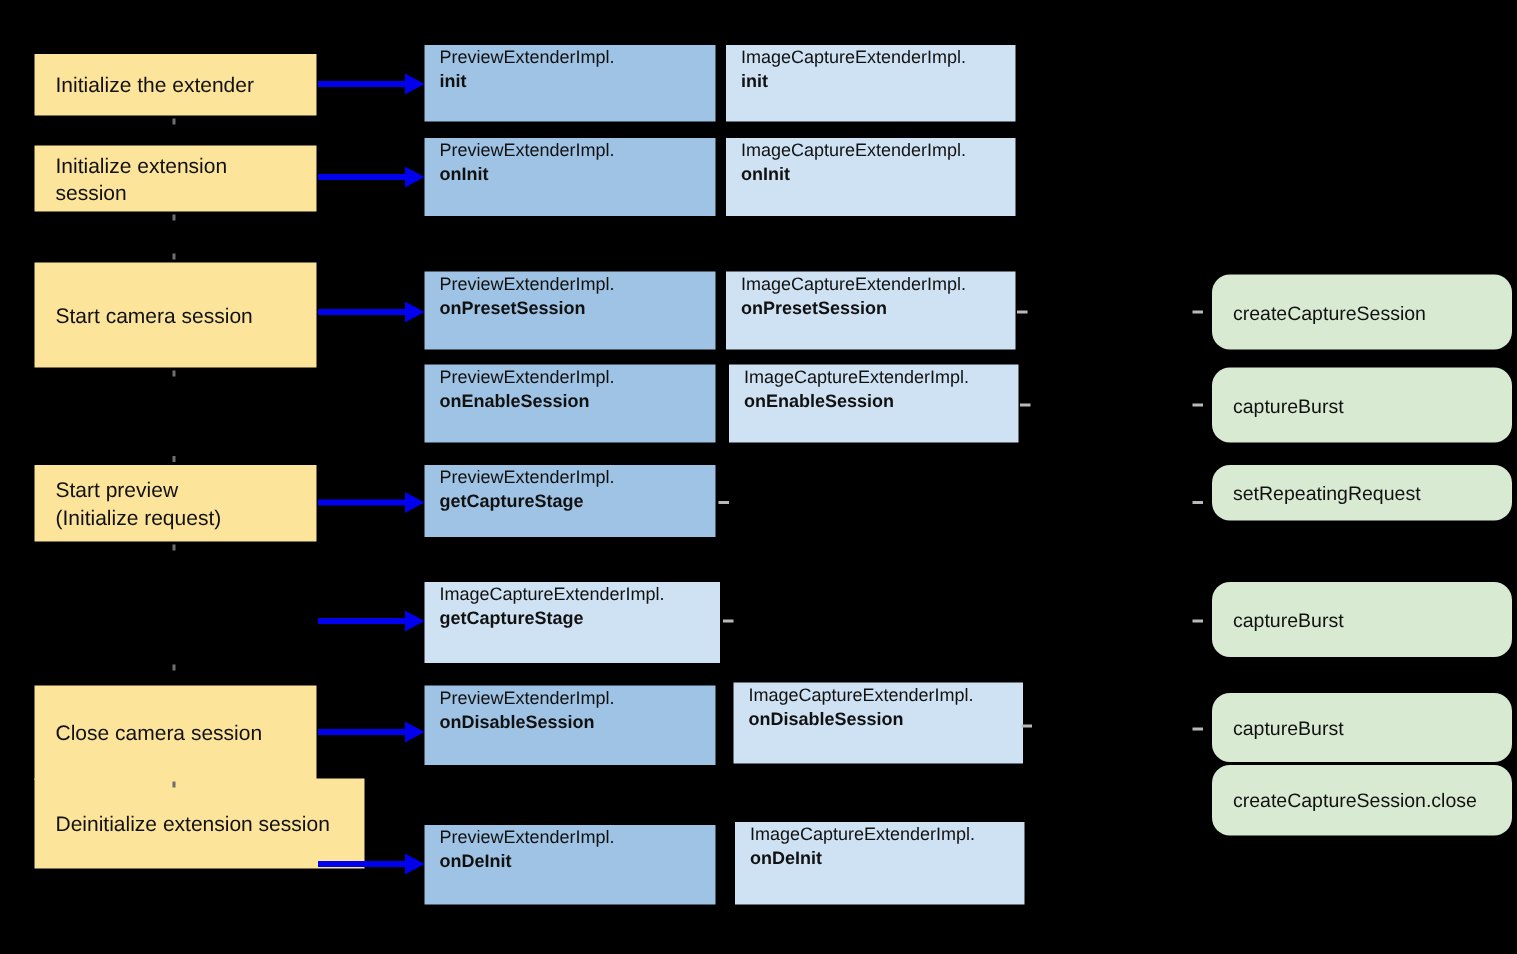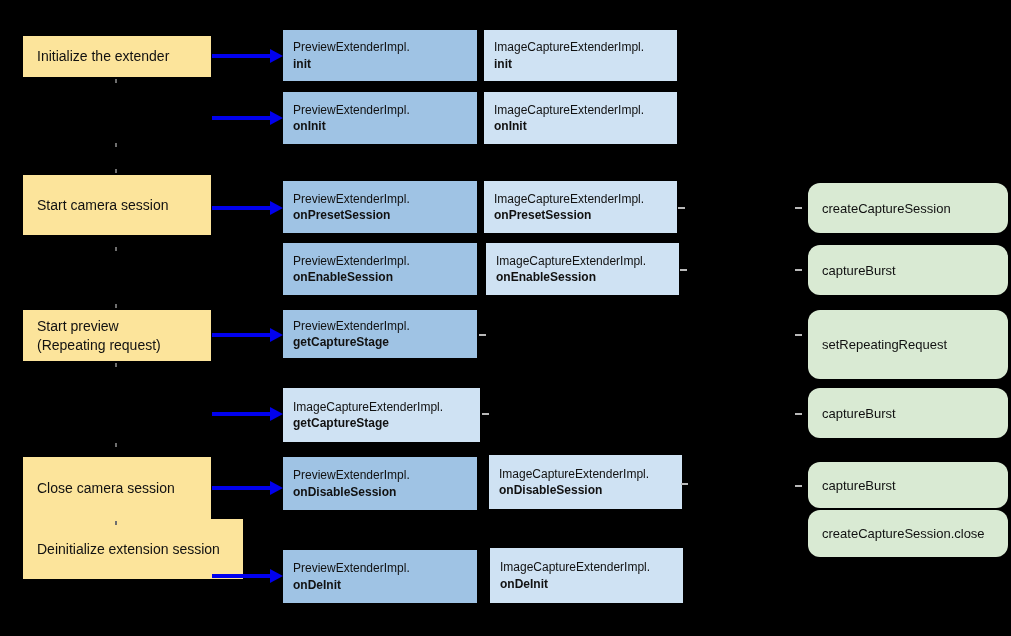--- a/index.html
+++ b/index.html
@@ -18,21 +18,21 @@
     display: flex;
     align-items: center;
     padding: 0 12px 0 14px;
     font-size: 14px;
     line-height: 1.3;
     white-space: pre-line;
   }
   .impl {
     display: flex;
     flex-direction: column;
-    justify-content: center;
+    justify-content: flex-start;
     padding: 0 8px 0 10px;
     font-size: 12px;
     line-height: 1.35;
   }
   .impl .method { font-weight: bold; }
   .preview { background: var(--preview_bg, #9FC3E4); }
   .imagecap { background: var(--image_capture_bg, #CFE2F3); }
   .api {
     background: var(--api_bg, #D9EAD3);
     display: flex;
@@ -68,23 +68,24 @@
     height: 4px;
     background: #6e6e6e;
   }
 </style>
 </head>
 <body>
 
 <div class="canvas">
 
   <div class="box step" style="left:23px;top:36px;width:188px;height:41px">Initialize the extender</div>
-  <div class="box step" style="left:23px;top:175px;width:188px;height:60px">Start camera session</div>
+  <div class="box step" style="left:23px;top:97px;width:188px;height:44px">Initialize extension session</div>
+  <div class="box step" style="left:23px;top:175px;width:188px;height:70px">Start camera session</div>
   <div class="box step" style="left:23px;top:310px;width:188px;height:51px">Start preview
-(Repeating request)</div>
+(Initialize request)</div>
   <div class="box step" style="left:23px;top:457px;width:188px;height:63px">Close camera session</div>
   <div class="box step" style="left:23px;top:519px;width:220px;height:60px">Deinitialize extension session</div>
 
   <div class="arrow" style="left:212px;top:54px;width:58px"></div>
   <div class="arrow" style="left:212px;top:116px;width:58px"></div>
   <div class="arrow" style="left:212px;top:206px;width:58px"></div>
   <div class="arrow" style="left:212px;top:333px;width:58px"></div>
   <div class="arrow" style="left:212px;top:412px;width:58px"></div>
   <div class="arrow" style="left:212px;top:486px;width:58px"></div>
   <div class="arrow" style="left:212px;top:574px;width:58px"></div>
@@ -143,21 +144,21 @@
     <span class="cls">ImageCaptureExtenderImpl.</span>
     <span class="method">onDisableSession</span>
   </div>
   <div class="box impl imagecap" style="left:490px;top:548px;width:193px;height:55px">
     <span class="cls">ImageCaptureExtenderImpl.</span>
     <span class="method">onDeInit</span>
   </div>
 
   <div class="box api" style="left:808px;top:183px;width:200px;height:50px">createCaptureSession</div>
   <div class="box api" style="left:808px;top:245px;width:200px;height:50px">captureBurst</div>
-  <div class="box api" style="left:808px;top:310px;width:200px;height:69px">setRepeatingRequest</div>
+  <div class="box api" style="left:808px;top:310px;width:200px;height:37px">setRepeatingRequest</div>
   <div class="box api" style="left:808px;top:388px;width:200px;height:50px">captureBurst</div>
   <div class="box api" style="left:808px;top:462px;width:200px;height:46px">captureBurst</div>
   <div class="box api" style="left:808px;top:510px;width:200px;height:47px">createCaptureSession.close</div>
 
   <div class="dash" style="left:678px;top:207px"></div>
   <div class="dash" style="left:795px;top:207px"></div>
   <div class="dash" style="left:680px;top:269px"></div>
   <div class="dash" style="left:795px;top:269px"></div>
   <div class="dash" style="left:479px;top:334px"></div>
   <div class="dash" style="left:795px;top:334px"></div>

